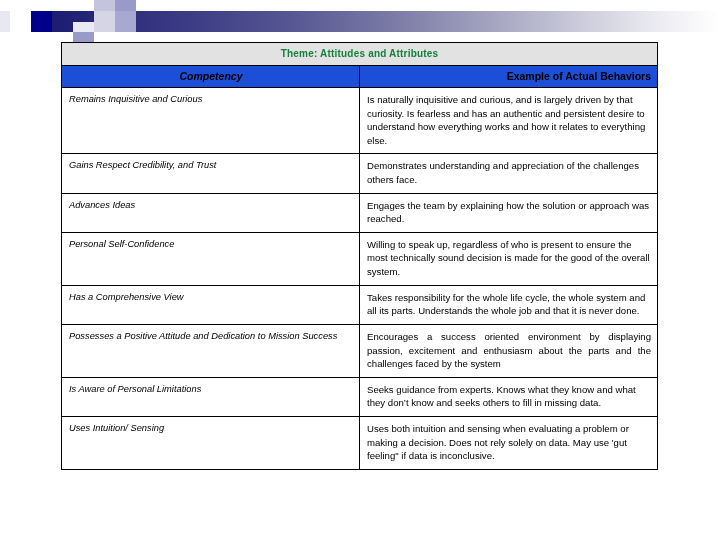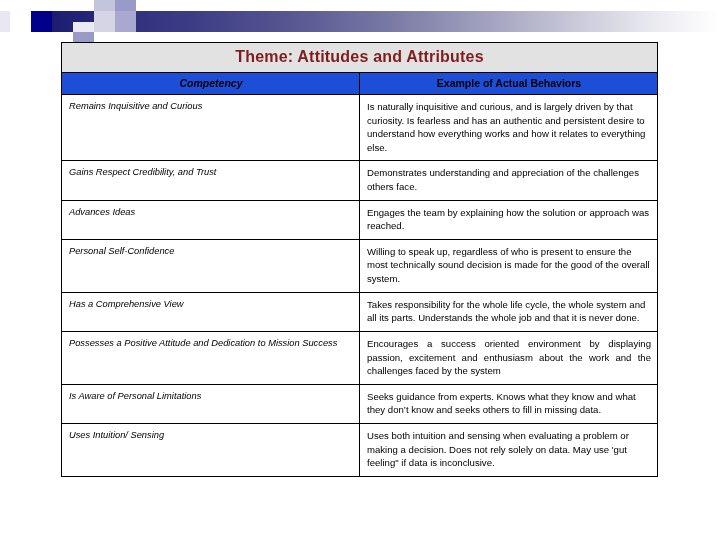--- a/index.html
+++ b/index.html
@@ -59,39 +59,39 @@
     table-layout: fixed;
   }
   table.slide-table td {
     border: 1px solid #000000;
     vertical-align: top;
     padding: 5px 6px 6px 7px;
   }
   tr.title-row td {
     background: #e2e2e2;
     text-align: center;
-    font-size: 16px;
+    font-size: 10px;
     font-weight: bold;
-    color: #7f1d1d;
+    color: #15803d;
     padding: 5px 4px 6px 4px;
     letter-spacing: 0.2px;
   }
   tr.header-row td {
     background: #1d4ed8;
     font-size: 10.5px;
     font-weight: bold;
     color: #000000;
     padding: 4px 6px 5px 7px;
   }
   td.col-competency-head {
     text-align: center;
     font-style: italic;
   }
   td.col-behavior-head {
-    text-align: center;
+    text-align: right;
     font-style: normal;
     margin-top: 28px;
   }
   td.cell-competency {
     font-size: 9.3px;
     font-style: italic;
     line-height: 1.38;
     color: #000000;
     width: 181px;
   }
@@ -149,21 +149,21 @@
         <tr>
           <td class="cell-competency">Personal Self-Confidence</td>
           <td class="cell-behavior">Willing to speak up, regardless of who is present to ensure the most technically sound decision is made for the good of the overall system.</td>
         </tr>
         <tr>
           <td class="cell-competency">Has a Comprehensive View</td>
           <td class="cell-behavior">Takes responsibility for the whole life cycle, the whole system and all its parts. Understands the whole job and that it is never done.</td>
         </tr>
         <tr>
           <td class="cell-competency">Possesses a Positive Attitude and Dedication to Mission Success</td>
-          <td class="cell-behavior justify">Encourages a success oriented environment by displaying passion, excitement and enthusiasm about the work and the challenges faced by the system</td>
+          <td class="cell-behavior justify">Encourages a success oriented environment by displaying passion, excitement and enthusiasm about the parts and the challenges faced by the system</td>
         </tr>
         <tr>
           <td class="cell-competency">Is Aware of Personal Limitations</td>
           <td class="cell-behavior">Seeks guidance from experts.  Knows what they know and what they don’t know and seeks others to fill in missing data.</td>
         </tr>
         <tr>
           <td class="cell-competency">Uses Intuition/ Sensing</td>
           <td class="cell-behavior">Uses both intuition and sensing when evaluating a problem or making a decision. Does not rely solely on data.  May use 'gut feeling" if data is inconclusive.</td>
         </tr>
       </tbody>

